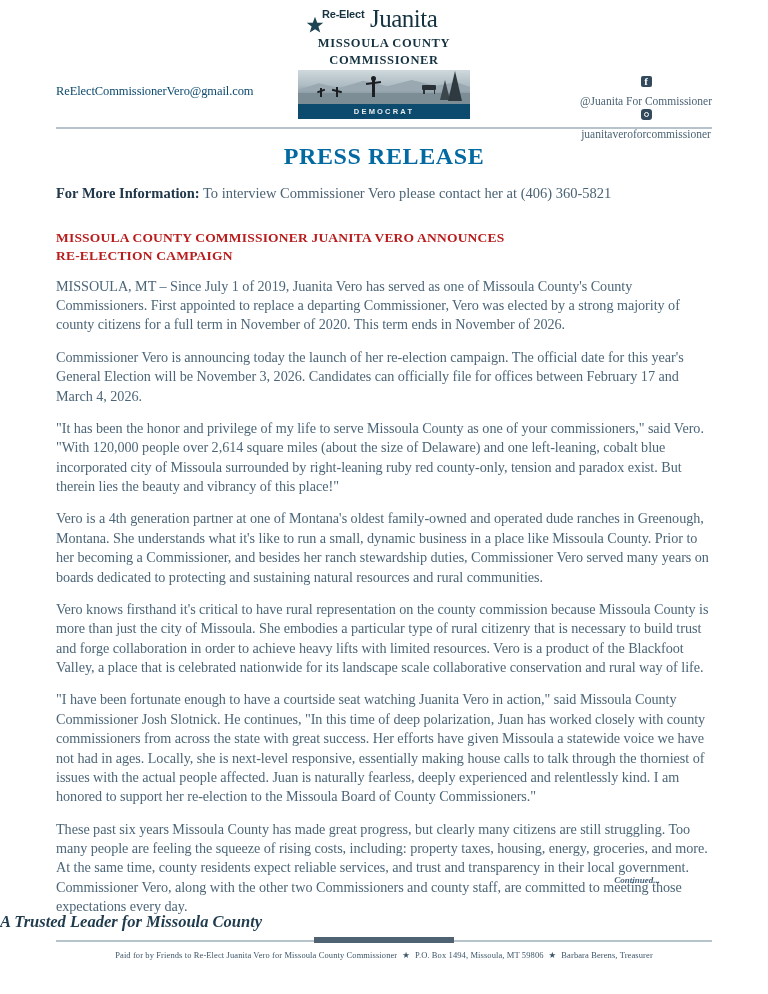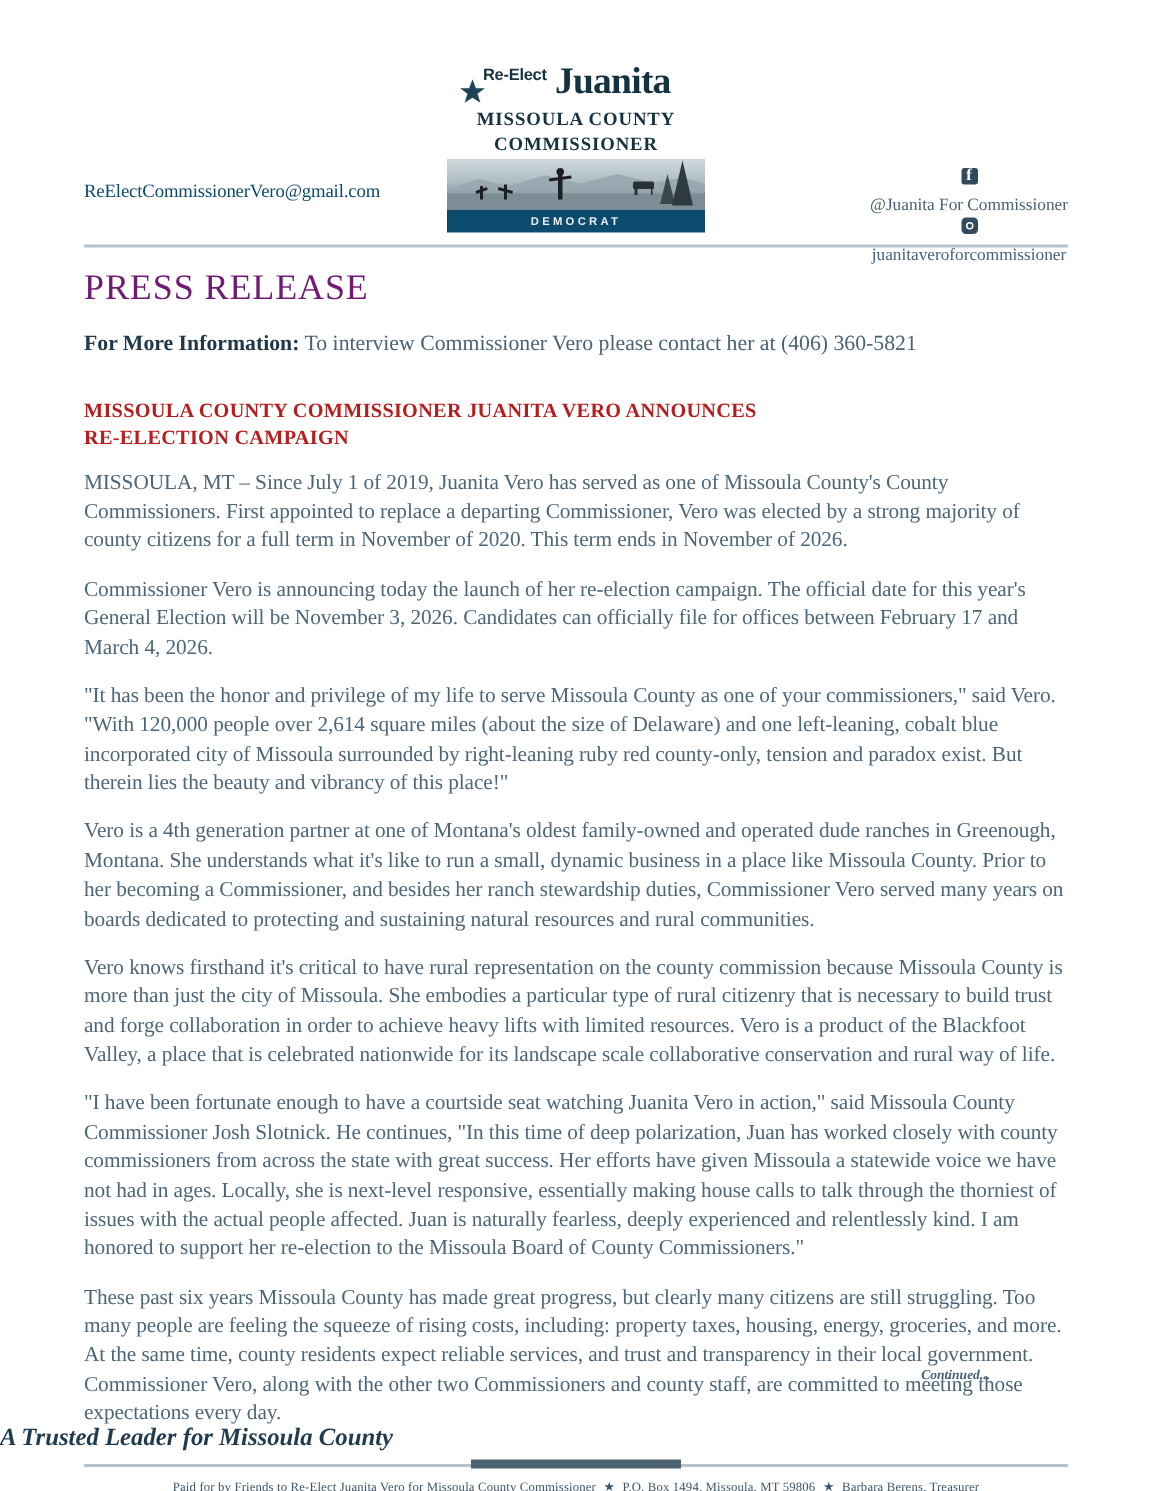--- a/index.html
+++ b/index.html
@@ -20,21 +20,20 @@
     height: 994px;
     box-sizing: border-box;
     padding: 0 56px;
     background: #fff;
   }
 
   
   .header {
     position: relative;
     height: 128px;
-    margin-top: 36px;
   }
   .logo-block {
     position: absolute;
     left: 50%;
     transform: translateX(-50%);
     top: 8px;
     width: 172px;
     text-align: center;
     z-index: 3;
   }
@@ -57,21 +56,21 @@
     font-weight: bold;
     font-size: 11px;
     letter-spacing: -0.2px;
     color: #14323f;
   }
   .logo-juanita {
     position: absolute;
     left: 72px;
     top: -2px;
     font-family: "Liberation Serif", serif;
-    font-weight: bold;
+    font-weight: normal;
     font-size: 25px;
     letter-spacing: -0.5px;
     color: #14323f;
     line-height: 1;
   }
   .logo-vero {
     font-family: "Liberation Serif", serif;
     font-weight: bold;
     font-size: 52px;
     line-height: 0.82;
@@ -193,24 +192,25 @@
   .header-rule {
     position: absolute;
     left: 0; right: 0;
     top: 127px;
     height: 1.5px;
     background: #b6c3cb;
   }
 
   
   .press-release-title {
+    text-align: center;
     font-size: 24px;
-    font-weight: normal;
+    font-weight: bold;
     letter-spacing: 0.6px;
-    color: #701a75;
+    color: #0369a1;
     margin: 15px 0 0;
   }
   .release-lines {
     margin-top: 13px;
     font-size: 14.5px;
     line-height: 1.5;
     color: #4a6374;
   }
   .release-lines b { color: #20384a; }
   .headline {

